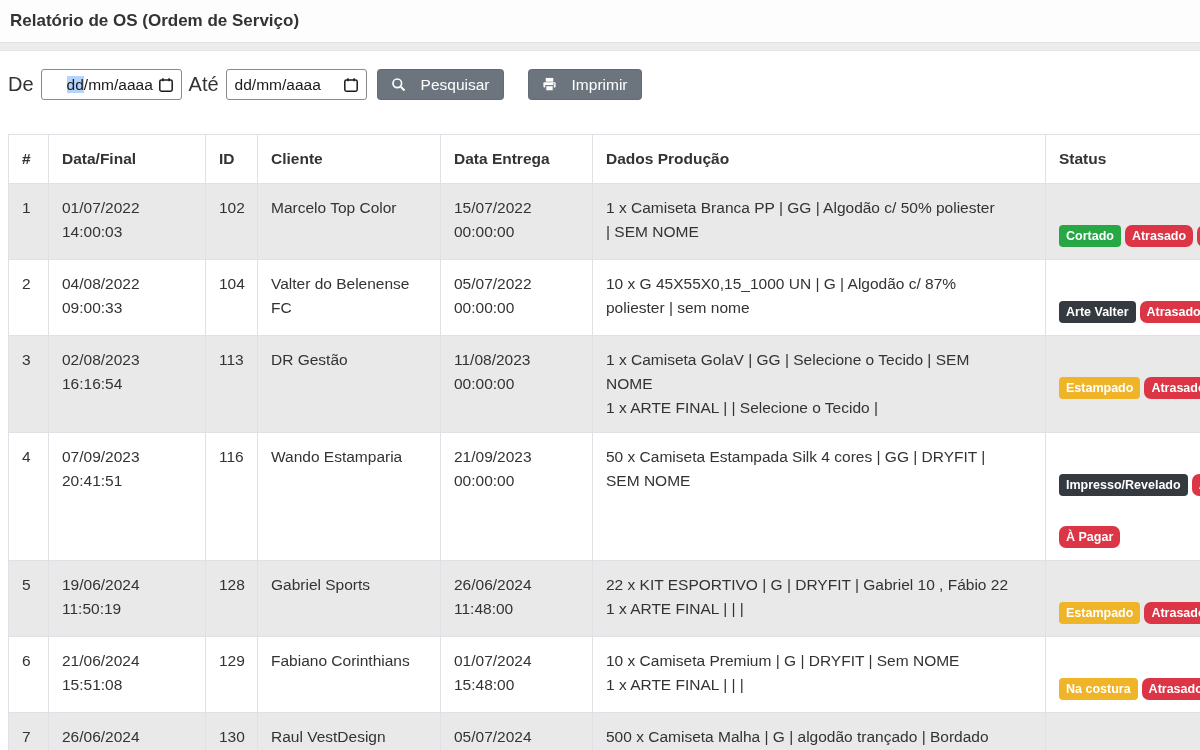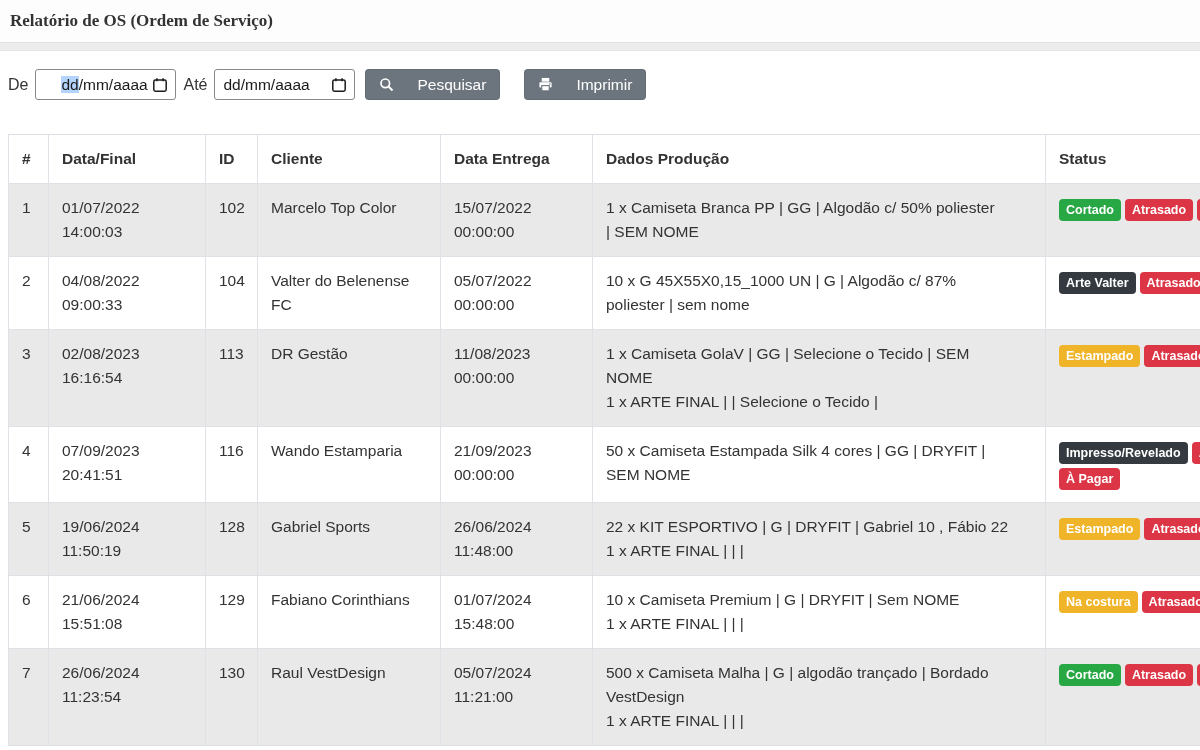--- a/index.html
+++ b/index.html
@@ -4,40 +4,40 @@
 <style>
   * { box-sizing: border-box; }
   html, body { margin: 0; padding: 0; }
   body {
     width: 1200px; height: 750px; overflow: hidden;
     background: #fff; color: #333;
     font-family: "Liberation Sans", "DejaVu Sans", sans-serif;
   }
   
   .page-header { padding: 11px 10px 11px; background: #fdfdfd; }
-  .page-title { margin: 0; font-size: 17px; font-weight: 700; color: #333; font-family: Liberation Serif, serif; }
+  .page-title { margin: 0; font-size: 17px; font-weight: 700; color: #333; }
   .header-strip {
     height: 9px; background: #ececec;
     border-top: 1px solid #e0e0e0; border-bottom: 1px solid #e7e7e7;
   }
   
   main { padding: 18px 8px 0; }
   .filter-label { font-size: 16px; color: #333; margin: 0 0 14px 1px; }
   .controls { display: flex; align-items: center; gap: 7px; margin-bottom: 34px; }
-  .ctrl-label { font-size: 16px; color: #333; }
+  .ctrl-label { font-size: 20px; color: #333; }
   .date-input {
     display: inline-flex; align-items: center; justify-content: space-between;
     width: 141px; height: 31px; padding: 0 7px 0 8px;
     border: 1px solid #8a8a8a; border-radius: 3px; background: #fff;
     font-size: 15.5px; color: #1a1a1a; cursor: text;
   }
   .seg-selected { background: #b3d4fc; margin-left: 17px; }
   .cal-icon { flex: 0 0 auto; margin-left: 4px; cursor: pointer; }
   .btn {
-    display: inline-flex; align-items: center; gap: 23px;
+    display: inline-flex; align-items: center; gap: 15px;
     height: 31px; padding: 0 13px;
     background: var(--c-button, #6c757d); color: #fff;
     border: 1px solid rgba(0,0,0,0.08); border-radius: 4px;
     font-size: 15.5px; font-family: inherit; cursor: pointer;
   }
   .btn + .btn { margin-left: 17px; }
   
   table.report {
     border-collapse: collapse; table-layout: fixed; width: 1283px;
     font-size: 15.5px; color: #333;
@@ -48,23 +48,24 @@
   }
   table.report th { font-weight: 700; background: #fff; }
   tbody tr:nth-child(odd) { background: var(--c-stripe, #e9e9e9); }
   tbody tr:nth-child(even) { background: #fff; }
   .pre { white-space: pre-line; }
   .status-wrap { display: flex; flex-wrap: wrap; gap: 4px; padding-top: 3px; }
   .badge {
     display: inline-block; padding: 3px 7px; border-radius: 4px;
     color: #fff; font-weight: 700; font-size: 12.5px; line-height: 16px;
     white-space: nowrap;
+    margin-top: 26px;
   }
   .badge-green  { background: var(--c-green,  #28a745); }
-  .badge-red    { background: var(--c-red,    #dc3545); }
+  .badge-red    { background: var(--c-red,    #dc3545); border-radius: 7px; }
   .badge-yellow { background: var(--c-yellow, #f0b428); }
   .badge-dark   { background: var(--c-dark,   #343a40); }
 </style>
 </head>
 <body>
 
 <header class="page-header">
   <h1 class="page-title">Relatório de OS (Ordem de Serviço)</h1>
 </header>
 <div class="header-strip"></div>

